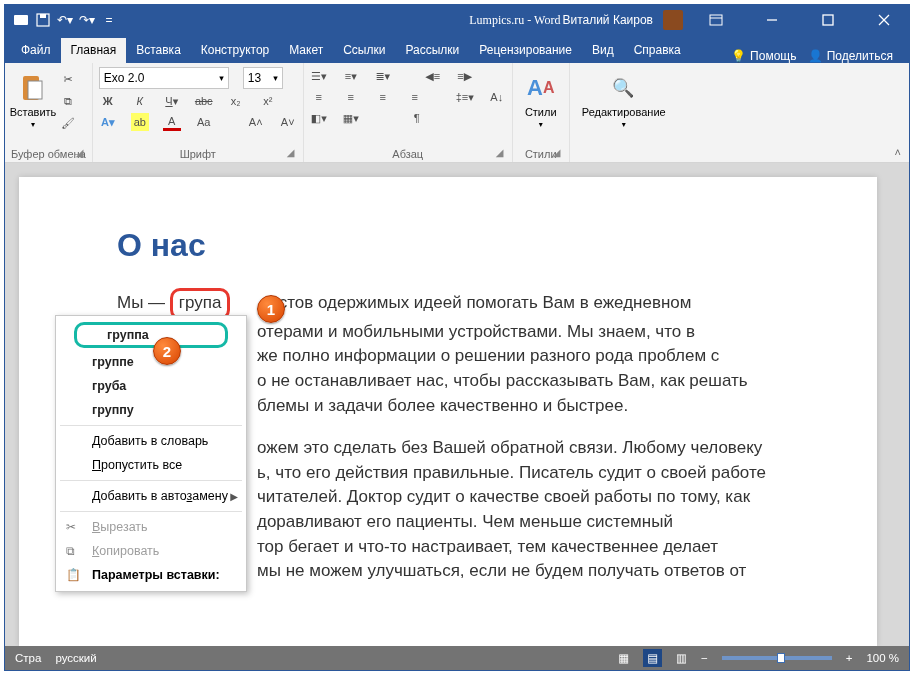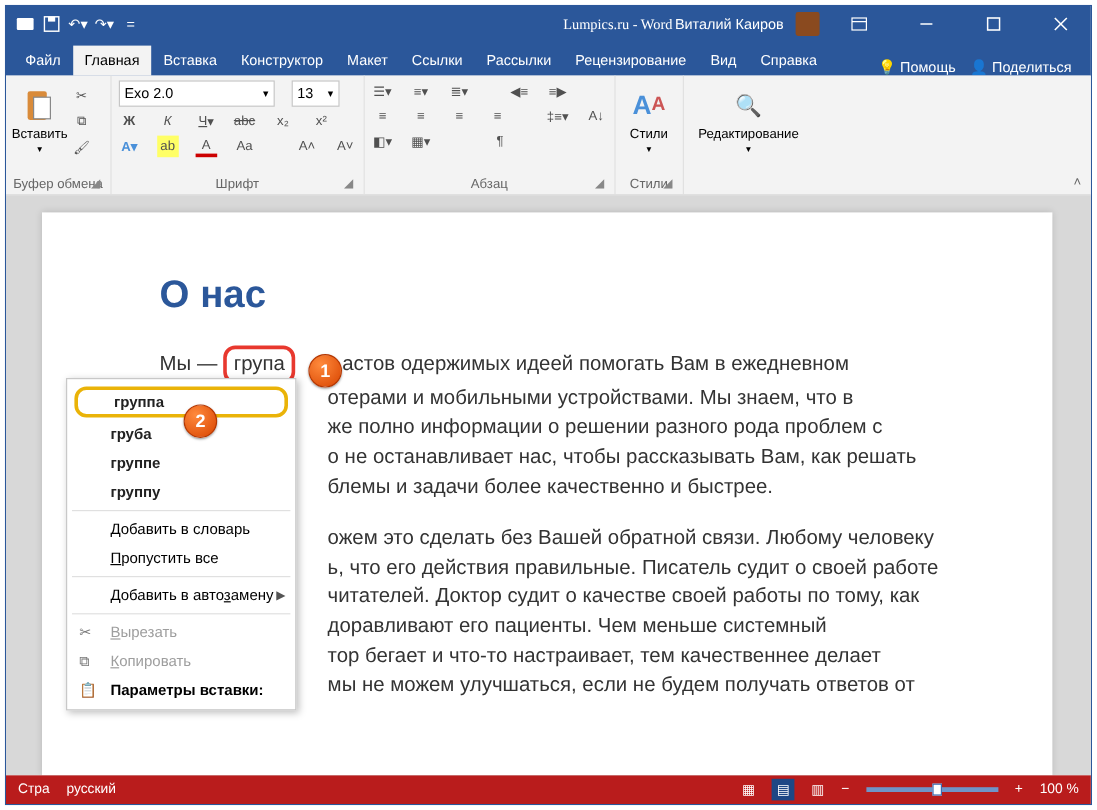--- a/index.html
+++ b/index.html
@@ -21,36 +21,36 @@
 .group { border-right:1px solid #e1e1e1; padding:4px 6px 2px; display:flex; flex-direction:column; position:relative; }
 .group-label { text-align:center; color:#666; font-size:11px; margin-top:auto; padding-top:2px; }
 .group-body { flex:1; display:flex; gap:4px; align-items:flex-start; }
 .btn-big { display:flex; flex-direction:column; align-items:center; justify-content:center; width:44px; height:66px; gap:2px; }
 .btn-big .icn { width:32px; height:32px; display:flex; align-items:center; justify-content:center; }
 .mini { width:18px; height:18px; display:flex; align-items:center; justify-content:center; color:#505050; }
 .row { display:flex; gap:14px; align-items:center; margin-bottom:3px; }
 .font-box { height:22px; border:1px solid #c6c6c6; background:#fff; display:flex; align-items:center; padding:0 4px; font-size:12px; }
 .launcher { position:absolute; bottom:3px; right:4px; width:12px; height:12px; color:#888; font-size:10px; }
 .collapse-btn { margin-left:auto; align-self:flex-end; padding:4px 8px; color:#666; }
-.doc-area { flex:1; background:#d8d8d8; overflow:hidden; position:relative; padding:14px 32px 0 30px; }
+.doc-area { flex:1; background:#d8d8d8; overflow:hidden; position:relative; padding:14px 32px 0 14px; }
 .page { background:#fff; height:100%; padding:50px 80px 20px 98px; box-shadow:0 0 6px rgba(0,0,0,.15); position:relative; }
 .doc-title { font-family:inherit; font-size:32px; font-weight:600; color:#2b579a; margin-bottom:24px; }
 .doc-para { font-size:17px; color:#333; line-height:1.45; margin-bottom:18px; }
 .misspelled { border:3px solid #e8382e; border-radius:10px; padding:0 6px 1px; display:inline-block; position:relative; }
 .misspelled .wavy { border-bottom:2px wavy #e8382e; text-decoration:none; }
 .ctxmenu { position:absolute; z-index:50; background:#fff; border:1px solid #c8c8c8; box-shadow:2px 2px 6px rgba(0,0,0,.25); width:192px; font-size:12.5px; padding:4px 0; }
 .ctxmenu .item { padding:5px 14px 5px 36px; white-space:nowrap; position:relative; }
 .ctxmenu .item.sug { font-weight:600; color:#222; }
 .ctxmenu .item .arrow { position:absolute; right:8px; top:50%; transform:translateY(-50%); font-size:10px; color:#555; }
 .ctxmenu .item .ic { position:absolute; left:10px; top:50%; transform:translateY(-50%); width:14px; height:14px; color:#777; font-size:12px; }
 .ctxmenu .sep { height:1px; background:#e0e0e0; margin:3px 4px; }
-.ctxmenu .hl { border:3px solid #eab308; border-radius:10px; margin:2px 6px; padding:3px 8px 3px 30px; }
+.ctxmenu .hl { border:3px solid #14b8a6; border-radius:10px; margin:2px 18px; padding:3px 8px 3px 30px; }
 .ctxmenu .disabled { color:#9e9e9e; }
 .callout { position:absolute; width:28px; height:28px; border-radius:50%; background:radial-gradient(circle at 35% 30%, #ff8a3c, #d84400); border:1px solid #b33600; color:#fff; font-weight:700; display:flex; align-items:center; justify-content:center; font-size:15px; z-index:60; box-shadow:0 1px 2px rgba(0,0,0,.4); }
-.statusbar { height:24px; background:#b91c1c; color:#fff; font-size:11.5px; display:flex; align-items:center; padding:0 10px; gap:14px; }
+.statusbar { height:24px; background:#737373; color:#fff; font-size:11.5px; display:flex; align-items:center; padding:0 10px; gap:14px; }
 .statusbar .spacer { flex:1; }
 .statusbar .sb { display:flex; align-items:center; gap:4px; }
 .zoom-slider { width:110px; height:4px; background:#6f94c8; position:relative; }
 .zoom-slider .thumb { position:absolute; left:50%; top:-3px; width:8px; height:10px; background:#fff; border:1px solid #3b6db3; }
 svg { display:block; }
 .und { text-decoration:underline; }
 </style>
 </head>
 <body>
 
@@ -248,22 +248,22 @@
         <span style="display:inline-block;width:140px;"></span><span>ь, что его действия правильные. Писатель судит о своей работе</span><br>
         <span style="display:inline-block;width:140px;"></span><span>читателей. Доктор судит о качестве своей работы по тому, как</span><br>
         <span style="display:inline-block;width:140px;"></span><span>доравливают его пациенты. Чем меньше системный</span><br>
         <span style="display:inline-block;width:140px;"></span><span>тор бегает и что-то настраивает, тем качественнее делает</span><br>
         <span style="display:inline-block;width:140px;"></span><span>мы не можем улучшаться, если не будем получать ответов от</span>
       </p>
     </div>
 
     <div class="ctxmenu" style="left:50px; top:152px;">
       <div class="item sug hl">группа</div>
+      <div class="item sug">группе</div>
       <div class="item sug">груба</div>
-      <div class="item sug">группе</div>
       <div class="item sug">группу</div>
       <div class="sep"></div>
       <div class="item"><span class="und">Д</span><span>обавить в словарь</span></div>
       <div class="item"><span class="und">П</span><span>ропустить все</span></div>
       <div class="sep"></div>
       <div class="item"><span>Добавить в авто</span><span class="und">з</span><span>амену</span><span class="arrow">▶</span></div>
       <div class="sep"></div>
       <div class="item disabled"><span class="ic">✂</span><span class="und">В</span><span>ырезать</span></div>
       <div class="item disabled"><span class="ic">⧉</span><span class="und">К</span><span>опировать</span></div>
       <div class="item"><span class="ic">📋</span><span style="font-weight:600;">Параметры вставки:</span></div>

